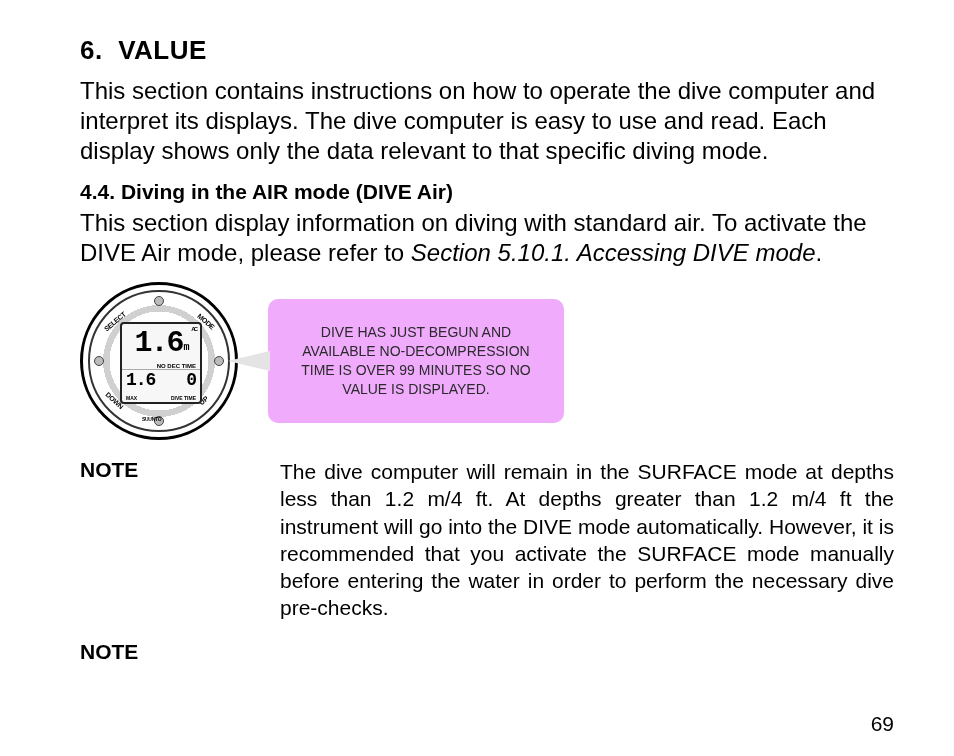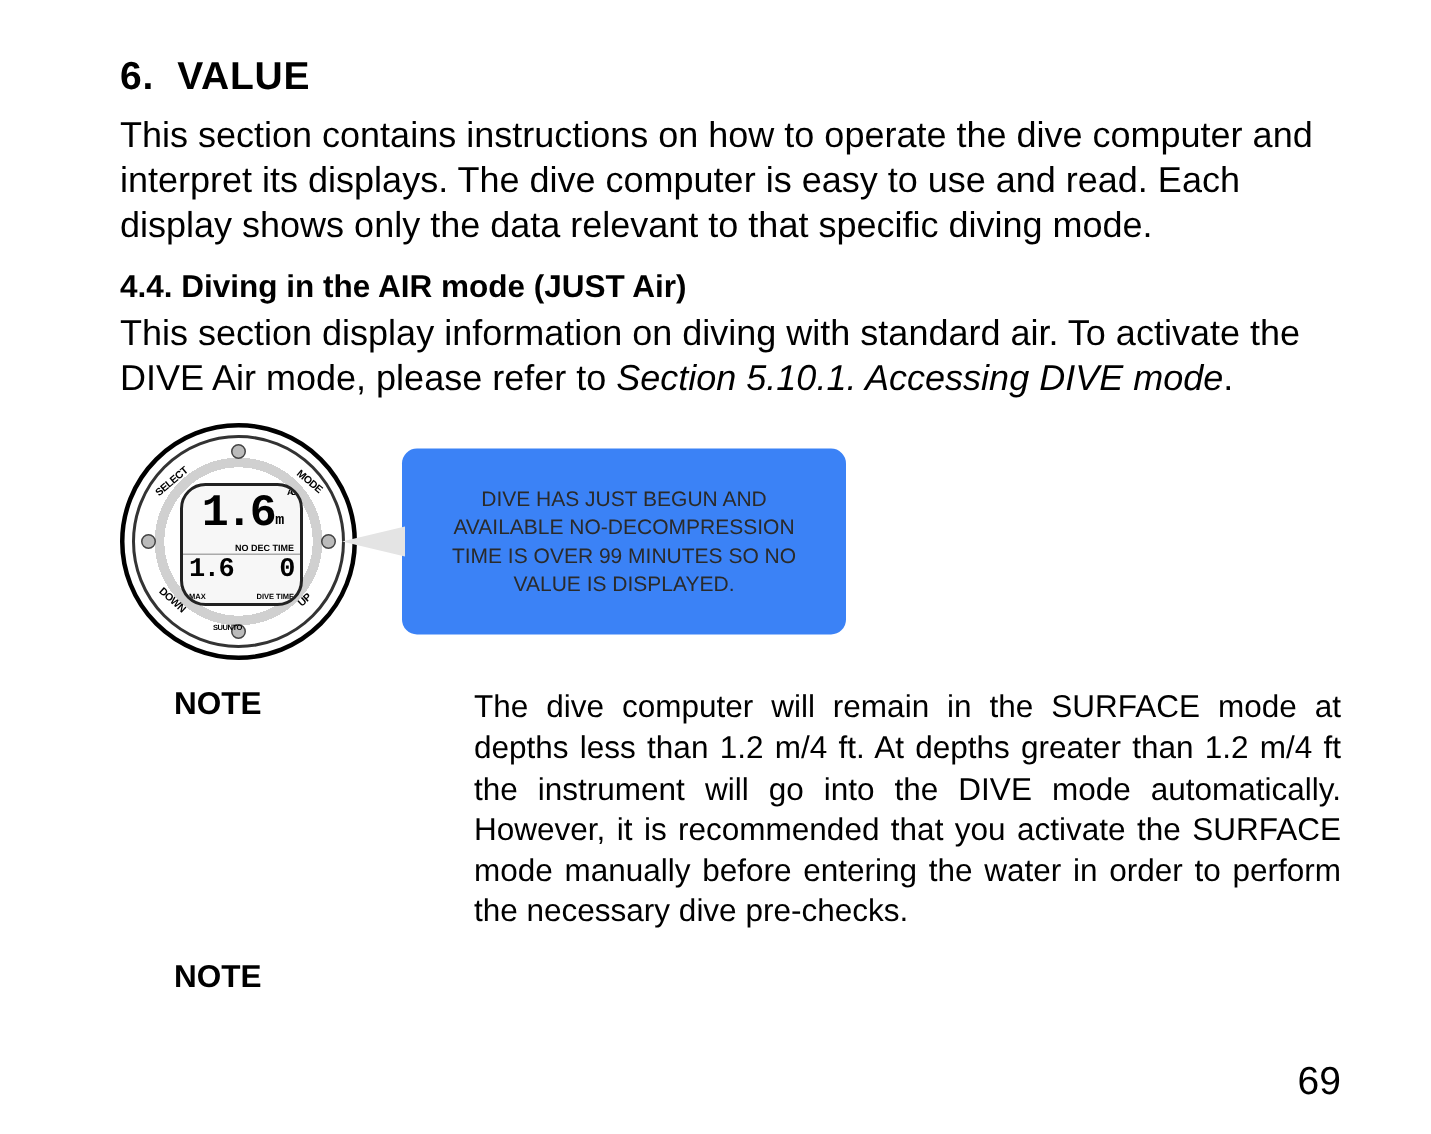--- a/index.html
+++ b/index.html
@@ -85,21 +85,21 @@
   .bl-select { top: 36px; left: 22px; transform: rotate(-40deg); }
   .bl-mode   { top: 36px; right: 22px; transform: rotate(40deg); }
   .bl-down   { bottom: 36px; left: 24px; transform: rotate(42deg); }
   .bl-up     { bottom: 36px; right: 30px; transform: rotate(-42deg); }
   .bl-brand  { bottom: 18px; left: 62px; font-size: 5px; }
   .lcd {
     position: absolute;
     top: 40px; left: 40px;
     width: 78px; height: 78px;
     border: 2px solid #222;
-    border-radius: 17px;
+    border-radius: 4px;
     background: #f7f7f7;
     display: flex;
     flex-direction: column;
     font-family: "Courier New", monospace;
     overflow: hidden;
   }
   .lcd-top {
     flex: 1 0 44%;
     display: flex;
     align-items: center;
@@ -151,21 +151,21 @@
     justify-content: space-between;
     font-size: 5px;
     font-weight: bold;
     font-family: Arial, sans-serif;
     letter-spacing: 0;
   }
   
   .callout {
     position: relative;
     margin-left: 30px;
-    background: #3b82f6;
+    background: #f0abfc;
     border-radius: 10px;
     padding: 24px 18px;
     width: 260px;
     font-size: 14px;
     line-height: 1.35;
     text-align: center;
     color: #2a2a2a;
   }
   .callout::before {
     content: "";
@@ -181,49 +181,48 @@
   
   .note {
     display: flex;
     align-items: flex-start;
     margin-bottom: 18px;
     font-size: 21px;
   }
   .note-label {
     flex: 0 0 200px;
     font-weight: bold;
-    margin-left: 36px;
   }
   .note-text {
     flex: 1 1 auto;
     line-height: 1.3;
     text-align: justify;
   }
   .page-number {
     position: absolute;
     bottom: 20px;
     right: 60px;
-    font-size: 26px;
+    font-size: 21px;
   }
 </style>
 </head>
 <body>
 
 <div class="page">
 
   <h1 class="chapter">
     <span>6.</span>
     &nbsp;<span>VALUE</span>
   </h1>
 
   <p class="body">This section contains instructions on how to operate the dive computer and interpret its displays. The dive computer is easy to use and read. Each display shows only the data relevant to that specific diving mode.</p>
 
   <h2 class="section">
     <span>4.4.</span>
-    <span>Diving in the AIR mode (JUST Air)</span>
+    <span>Diving in the AIR mode (DIVE Air)</span>
   </h2>
 
   <p class="body">
     <span>This section display information on diving with standard air. To activate the DIVE Air mode, please refer to </span><span class="xref">Section 5.10.1. Accessing DIVE mode</span><span>.</span>
   </p>
 
   <div class="figure-row">
     <div class="watch">
       <div class="bezel"></div>
       <div class="ring2"></div>

